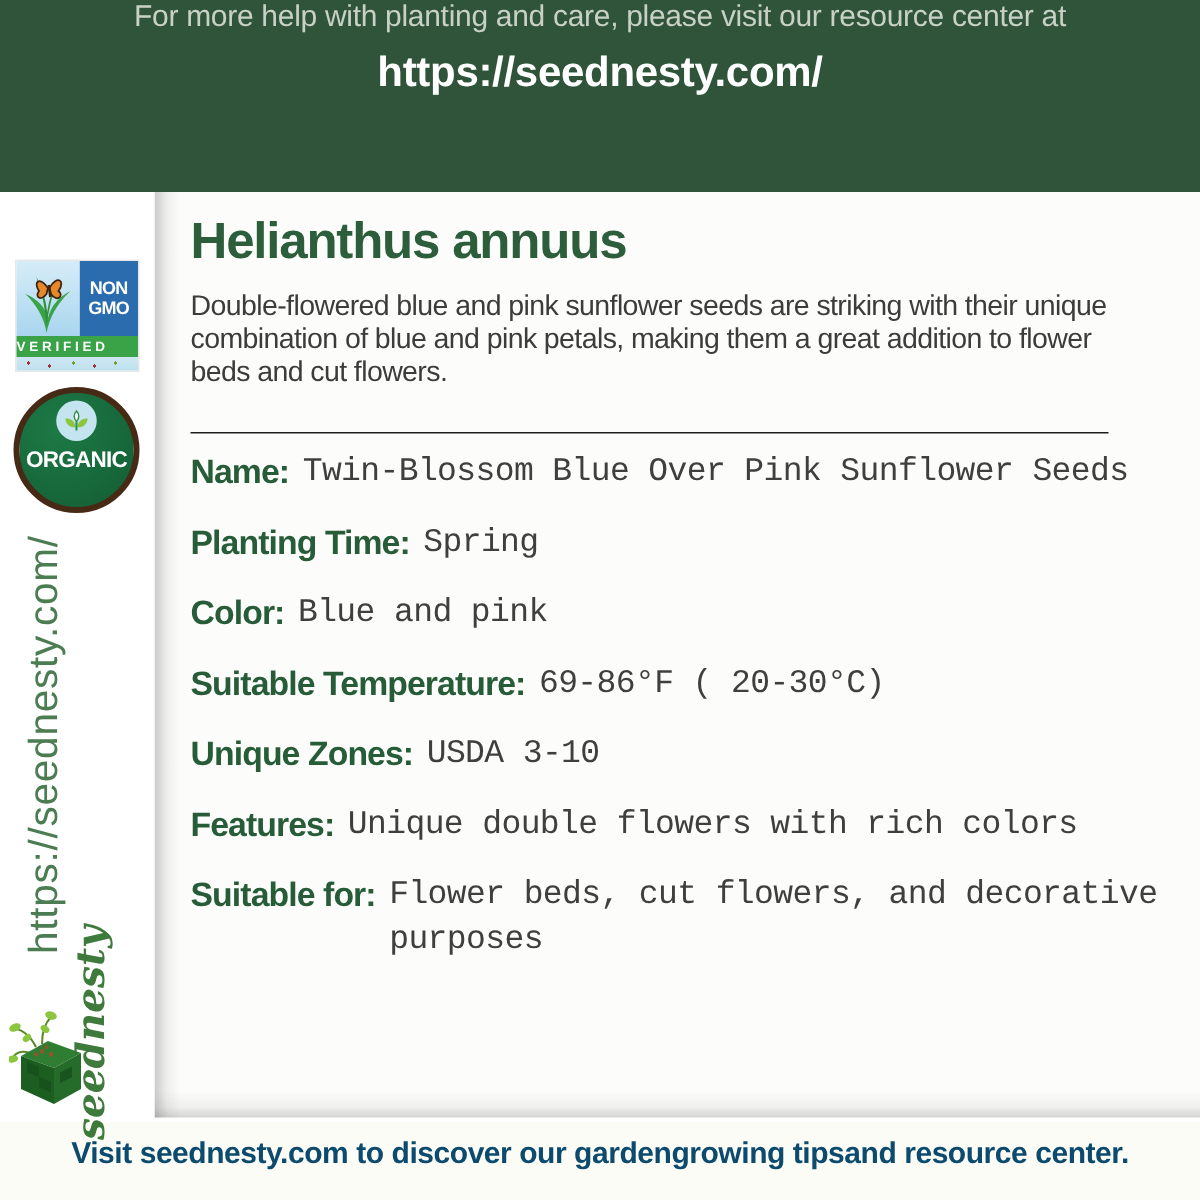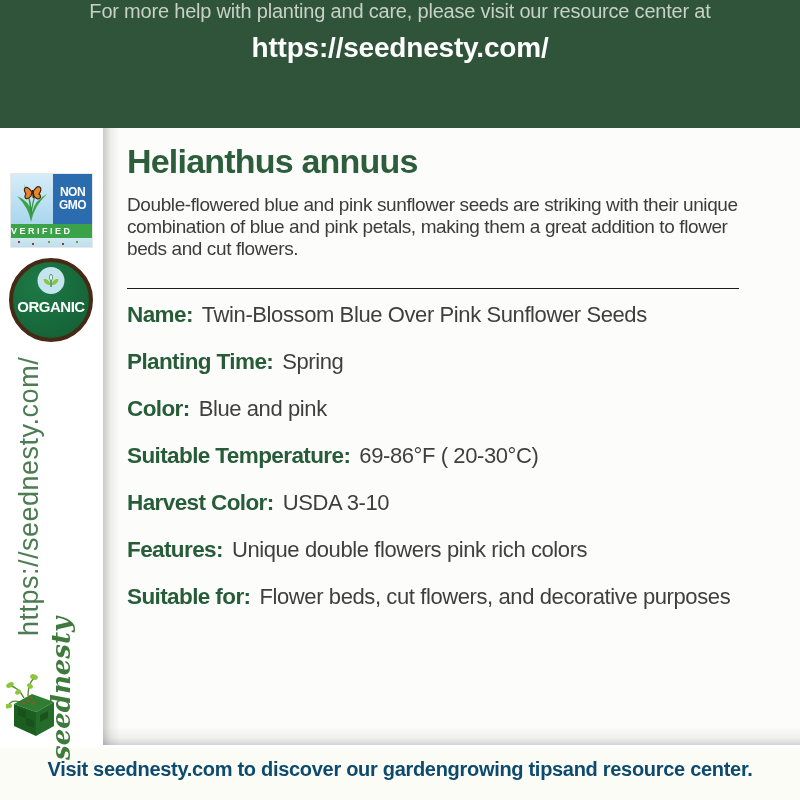--- a/index.html
+++ b/index.html
@@ -86,20 +86,21 @@
     letter-spacing:-0.6px;
     white-space:nowrap;
     flex:none;
     padding-right:9px;
   }
   .field-value {
     color:#3f3f3f;
     font-size:22px;
     letter-spacing:-0.4px;
     flex:1 1 auto;
+    font-family:Liberation Mono, monospace;
   }
 
   
   .sidebar {
     position:absolute;
     left:0; top:0; width:103px; height:100%;
     background:#ffffff;
   }
 
   
@@ -249,26 +250,26 @@
       </div>
       <div class="field-row">
         <span class="field-label">Color:</span>
         <span class="field-value">Blue and pink</span>
       </div>
       <div class="field-row">
         <span class="field-label">Suitable Temperature:</span>
         <span class="field-value">69-86°F ( 20-30°C)</span>
       </div>
       <div class="field-row">
-        <span class="field-label">Harvest Color:</span>
+        <span class="field-label">Unique Zones:</span>
         <span class="field-value">USDA 3-10</span>
       </div>
       <div class="field-row">
         <span class="field-label">Features:</span>
-        <span class="field-value">Unique double flowers pink rich colors</span>
+        <span class="field-value">Unique double flowers with rich colors</span>
       </div>
       <div class="field-row">
         <span class="field-label">Suitable for:</span>
         <span class="field-value">Flower beds, cut flowers, and decorative purposes</span>
       </div>
     </div>
   </div>
 
   <div class="sidebar">
 

